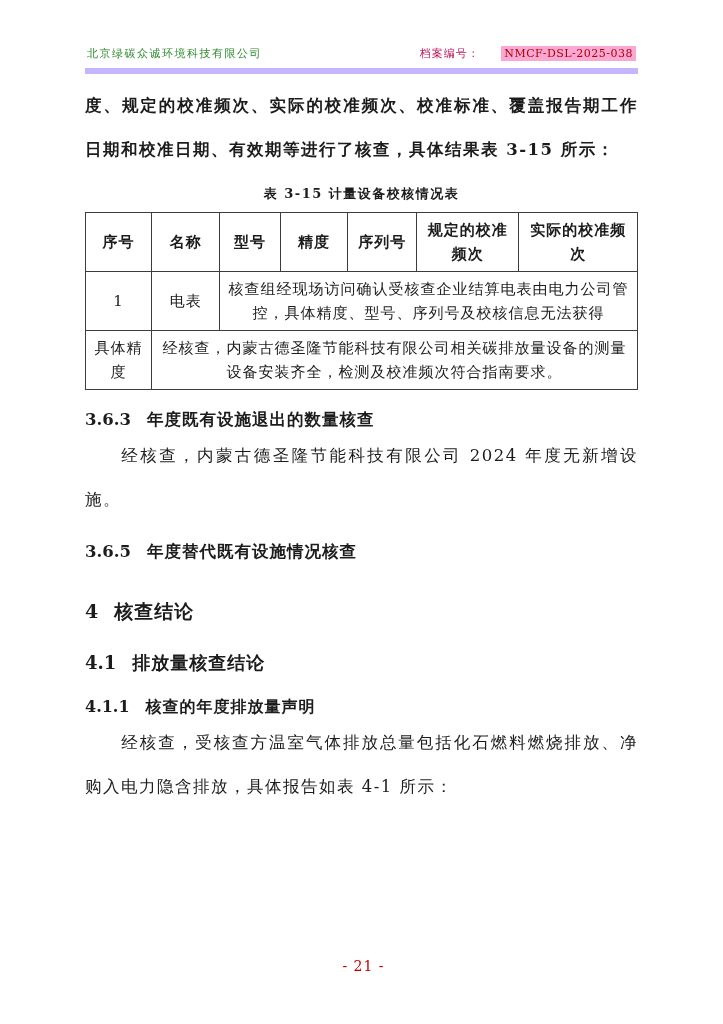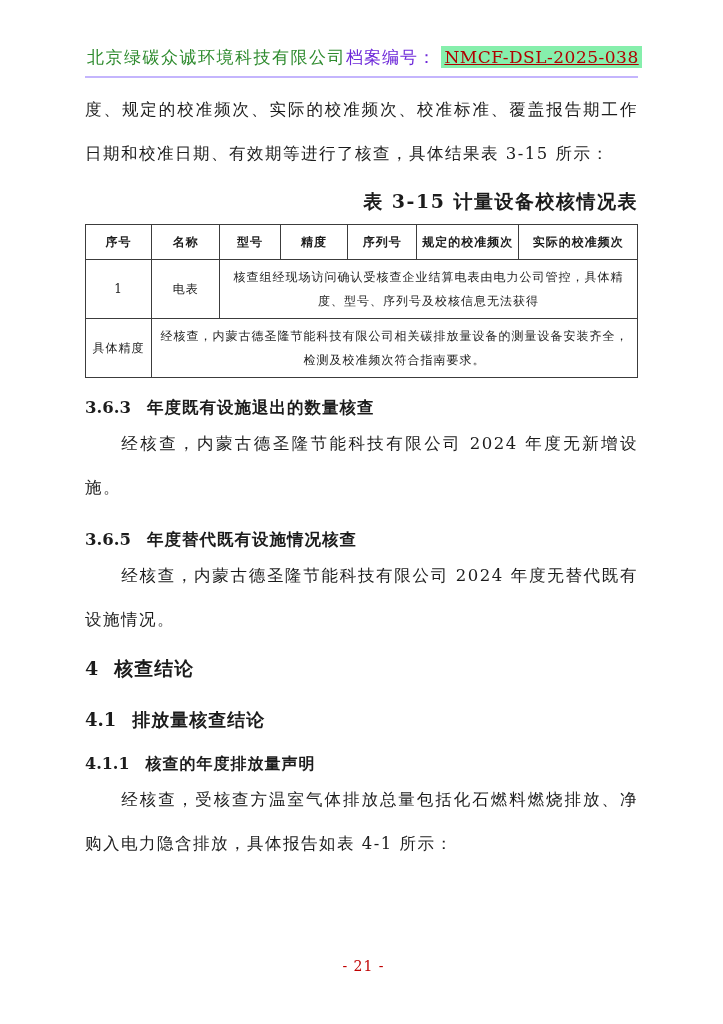--- a/index.html
+++ b/index.html
@@ -21,77 +21,76 @@
     height: 1024px;
     padding: 0 85px;
     position: relative;
   }
   
   .doc-header {
     display: flex;
     justify-content: space-between;
     align-items: flex-end;
     padding: 46px 2px 7px 2px;
-    border-bottom: 2px solid #c4b5fd;
-    font-size: 17px;
+    border-bottom: 6px solid #c4b5fd;
+    font-size: 11px;
     white-space: nowrap;
   }
   .company-name {
     color: #2e8b2e;
     letter-spacing: 1.5px;
   }
   .archive-wrap { display: inline-block; }
   .archive-label {
-    color: #6d28d9;
+    color: #be185d;
     letter-spacing: 1px;
-    margin-right: 0;
+    margin-right: 18px;
   }
   .archive-number {
     color: #b00000;
-    background: #86efac;
+    background: #f9a8d4;
     padding: 1px 3px;
     letter-spacing: 0.5px;
-    text-decoration: underline;
   }
   
   .body-par {
     font-size: 16.5px;
     line-height: 44px;
     text-align: justify;
     text-justify: inter-character;
     letter-spacing: 1.5px;
     margin: 0;
   }
-  .intro-par { margin-top: 10px; }
+  .intro-par { margin-top: 10px; font-weight: bold; }
   .indent { text-indent: 2.2em; }
   
   .sec-head {
     font-weight: bold;
     margin: 0;
     letter-spacing: 1px;
   }
   .sec-head .h-num { margin-right: 16px; letter-spacing: 0; text-align: right; }
   .h-l3 { font-size: 16.5px; margin-top: 19px; }
-  .h-l1 { font-size: 19px;  margin-top: 14px; }
+  .h-l1 { font-size: 19px;  margin-top: 36px; }
   .h-l2 { font-size: 18px; margin-top: 26px; }
   .h-l3b { font-size: 16px; margin-top: 22px; }
   .after-head { margin-top: 3px; }
   
   .table-title {
-    text-align: right;
-    font-size: 19px;
+    text-align: center;
+    font-size: 13px;
     font-weight: bold;
     letter-spacing: 1.5px;
     margin: 13px 0 9px 0;
   }
   table {
     width: 100%;
     border-collapse: collapse;
     table-layout: fixed;
-    font-size: 12px;
+    font-size: 15px;
   }
   .t315 th, .t315 td, .t41 td {
     border: 1.4px solid #3c3c3c;
     text-align: center;
     vertical-align: middle;
     padding: 5px 4px;
     line-height: 24px;
     letter-spacing: 1px;
     overflow: hidden;
   }
@@ -161,21 +160,20 @@
 
   <h3 class="sec-head h-l3">
     <span class="h-num">3.6.3</span><span>年度既有设施退出的数量核查</span>
   </h3>
 
   <p class="body-par indent after-head">经核查，内蒙古德圣隆节能科技有限公司 2024 年度无新增设施。</p>
 
   <h3 class="sec-head h-l3">
     <span class="h-num">3.6.5</span><span>年度替代既有设施情况核查</span>
   </h3>
-  <p class="body-par indent after-head">经核查，内蒙古德圣隆节能科技有限公司 2024 年度无替代既有设施情况。</p>
 
   <h2 class="sec-head h-l1">
     <span class="h-num">4</span><span>核查结论</span>
   </h2>
 
   <h3 class="sec-head h-l2">
     <span class="h-num">4.1</span><span>排放量核查结论</span>
   </h3>
 
   <h4 class="sec-head h-l3b">

